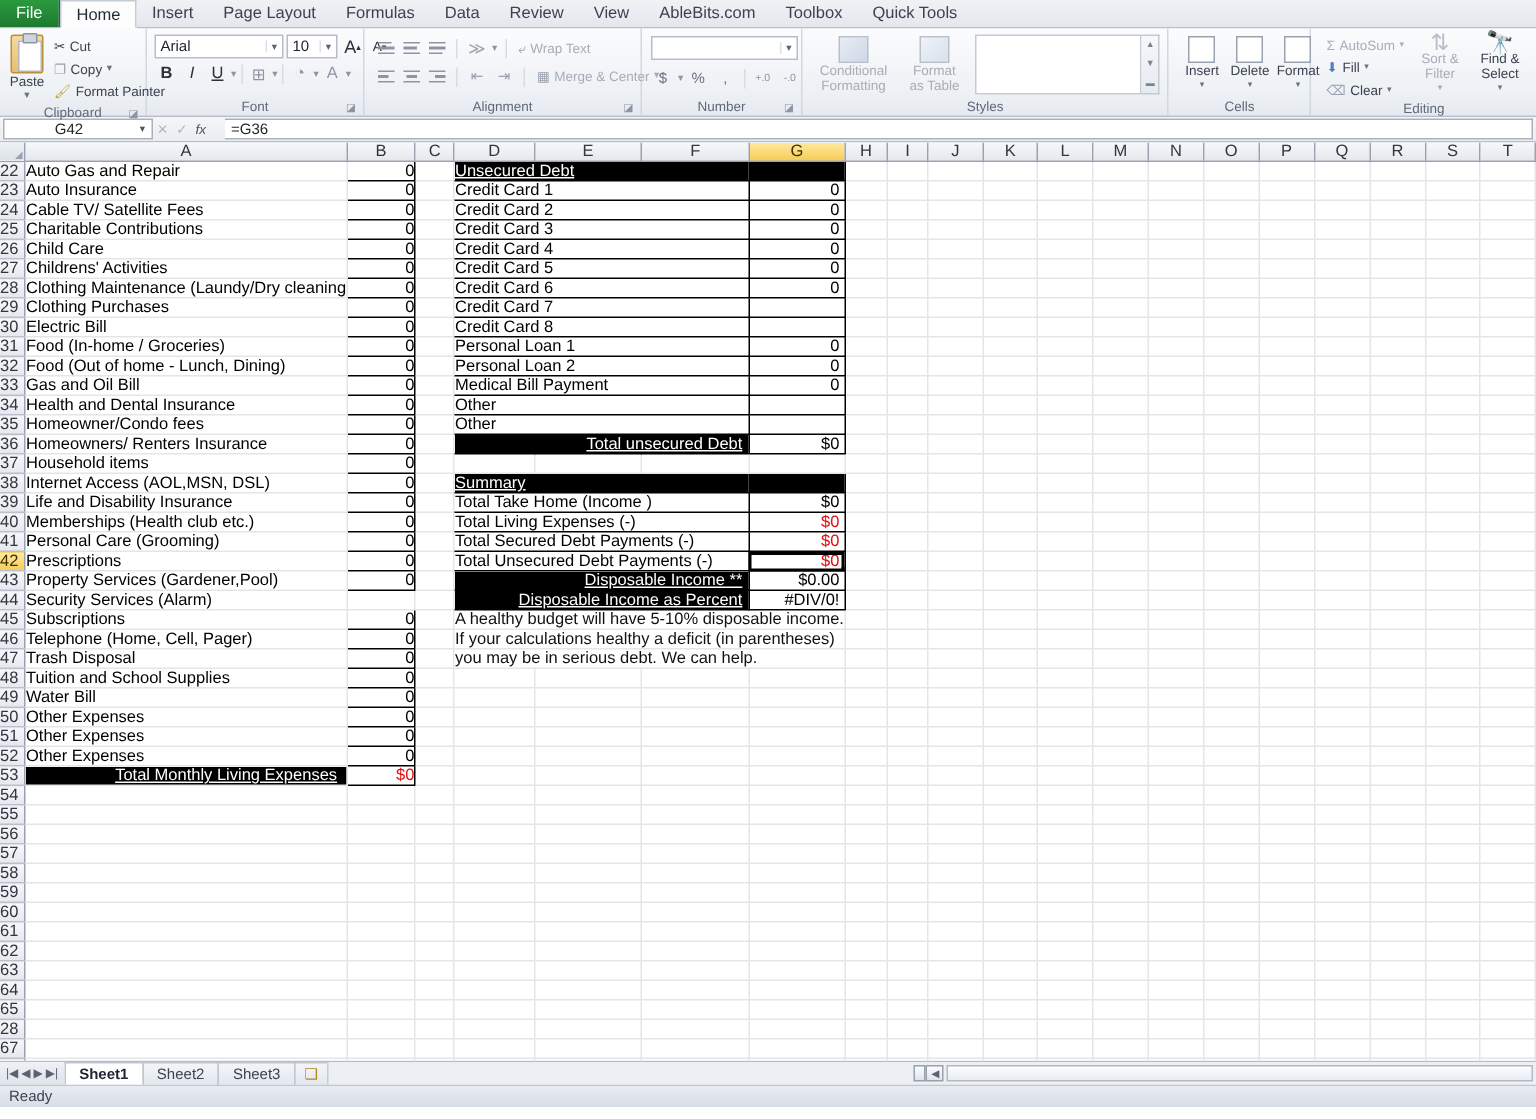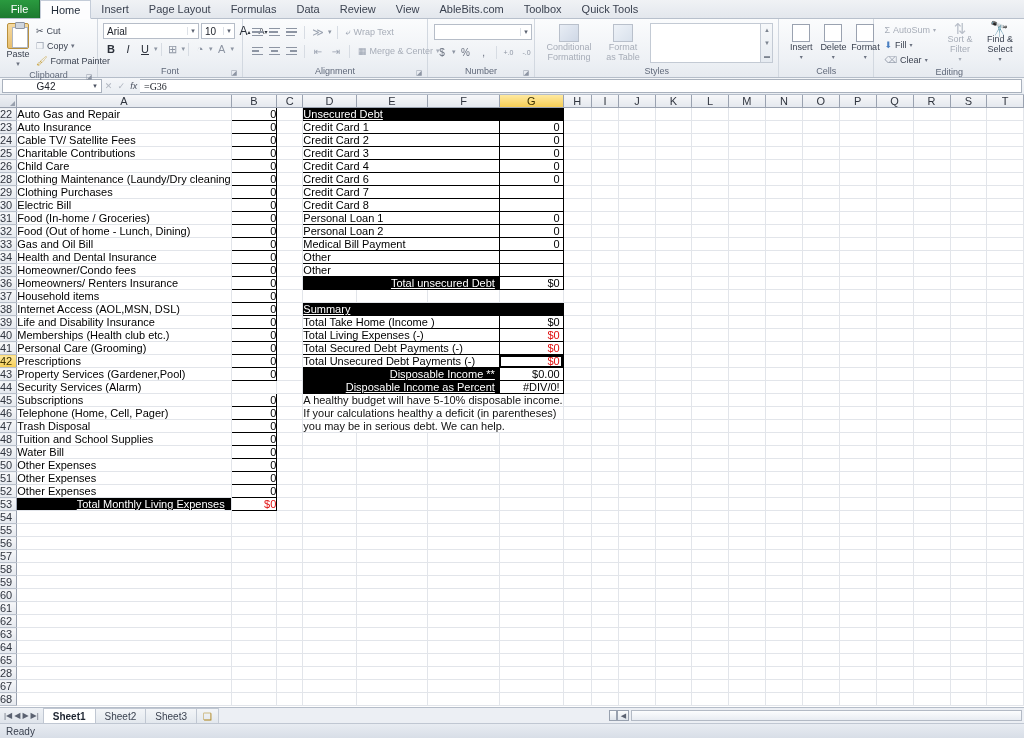--- a/index.html
+++ b/index.html
@@ -124,22 +124,22 @@
     border-bottom: 1px solid #b5bdc9;
   }
   .namebox {
     width:100px; background:#fff; border:1px solid #a9b1bd;
     display:flex;align-items:center; font-size:10px; color:#20242c;
     margin:1px 0 1px 2px;
   }
   .namebox .nv{flex:1;text-align:center;}
   .namebox .na{width:12px;text-align:center;color:#4a5160;font-size:7px;}
   .fbsep{width:38px;display:flex;align-items:center;justify-content:space-around;color:#7b838f;font-size:9px;}
-  .fxbox{flex:1;background:#fff;border:1px solid #a9b1bd;border-left:none;margin:1px 2px 1px 0;
-        display:flex;align-items:center;padding-left:4px;font-size:10px;color:#20242c;font-family:Liberation Serif, serif;}
+  .fxbox{flex:1;background:#fff;border:1px solid #a9b1bd;border-left:none;margin:1px 2px 1px 10px;
+        display:flex;align-items:center;padding-left:4px;font-size:10px;color:#20242c;}
 
   
   .gridwrap{ position:relative; height:612px; background:#fff; overflow:hidden;}
   table.grid{border-collapse:collapse; table-layout:fixed;}
   table.grid td, table.grid th{
     padding:0; margin:0; height:12px; font-size:11px; font-weight:normal;
     overflow:hidden; white-space:nowrap;
   }
   
   .chead th{
@@ -285,21 +285,21 @@
     </div>
     <div class="grp-label">
       <span>Clipboard</span>
       <span class="dlg">◪</span>
     </div>
   </div>
 
   <div class="grp" style="width:145px">
     <div class="grp-body" style="flex-direction:column;gap:2px;padding:2px 2px 0 2px">
       <div style="display:flex;align-items:center;gap:2px">
-        <div class="fsel" style="width:96px">
+        <div class="fsel" style="width:86px">
           <span class="cv">Arial</span>
           <span class="ar">▾</span>
         </div>
         <div class="fsel" style="width:34px">
           <span class="cv">10</span>
           <span class="ar">▾</span>
         </div>
         <div class="fbtn">
             <span style="font-size:12px">A</span>
             <sup style="font-size:6px">▴</sup>
@@ -688,20 +688,41 @@
           <td class="blank"></td>
           <td class="blank"></td>
           <td class="blank"></td>
           <td class="blank"></td>
           <td class="blank"></td>
           <td class="blank"></td>
           <td class="blank"></td>
           <td class="blank"></td>
         </tr>
         <tr>
+          <td class="rhead">27</td>
+          <td class="c lbl">Childrens' Activities</td>
+          <td class="c right bx">0</td>
+          <td class="blank"></td>
+          <td colspan="3" class="c lbl bx">Credit Card 5</td>
+          <td class="c right bx" style="padding-right: 3px;">0</td>
+          <td class="blank"></td>
+          <td class="blank"></td>
+          <td class="blank"></td>
+          <td class="blank"></td>
+          <td class="blank"></td>
+          <td class="blank"></td>
+          <td class="blank"></td>
+          <td class="blank"></td>
+          <td class="blank"></td>
+          <td class="blank"></td>
+          <td class="blank"></td>
+          <td class="blank"></td>
+          <td class="blank"></td>
+        </tr>
+        <tr>
           <td class="rhead">28</td>
           <td class="c lbl">Clothing Maintenance (Laundy/Dry cleaning</td>
           <td class="c right bx">0</td>
           <td class="blank"></td>
           <td colspan="3" class="c lbl bx">Credit Card 6</td>
           <td class="c right bx" style="padding-right: 3px;">0</td>
           <td class="blank"></td>
           <td class="blank"></td>
           <td class="blank"></td>
           <td class="blank"></td>

